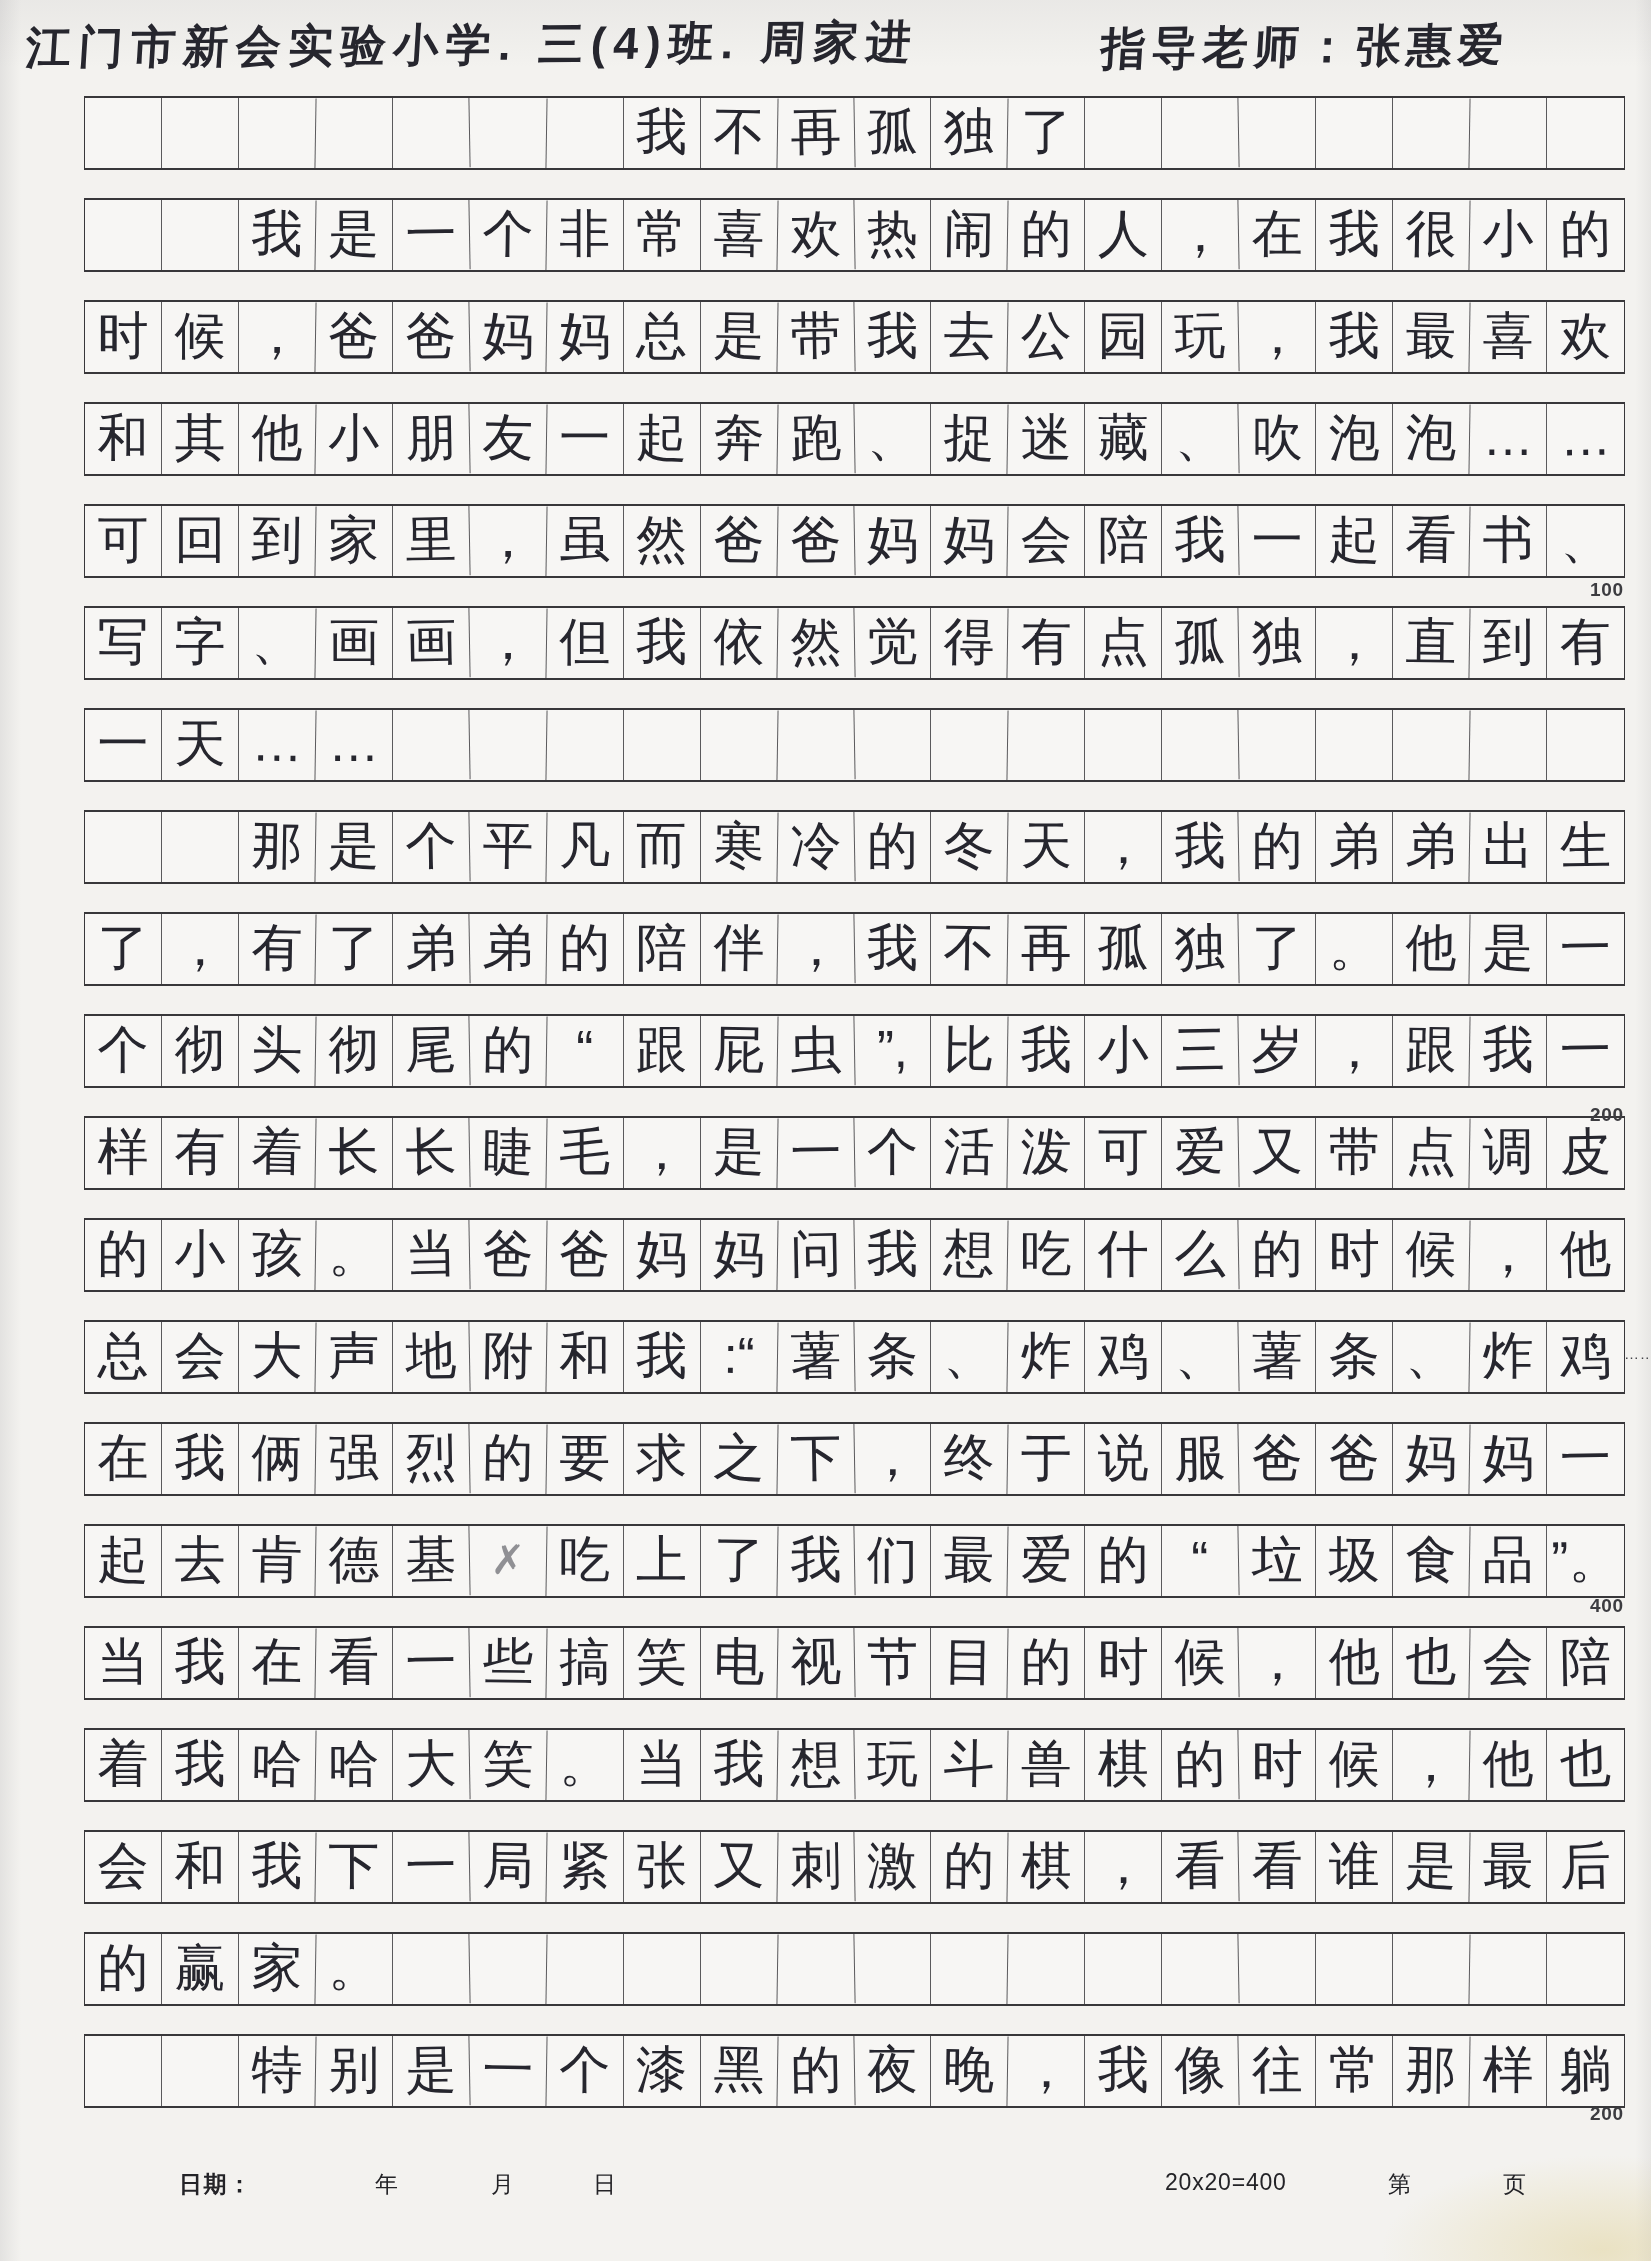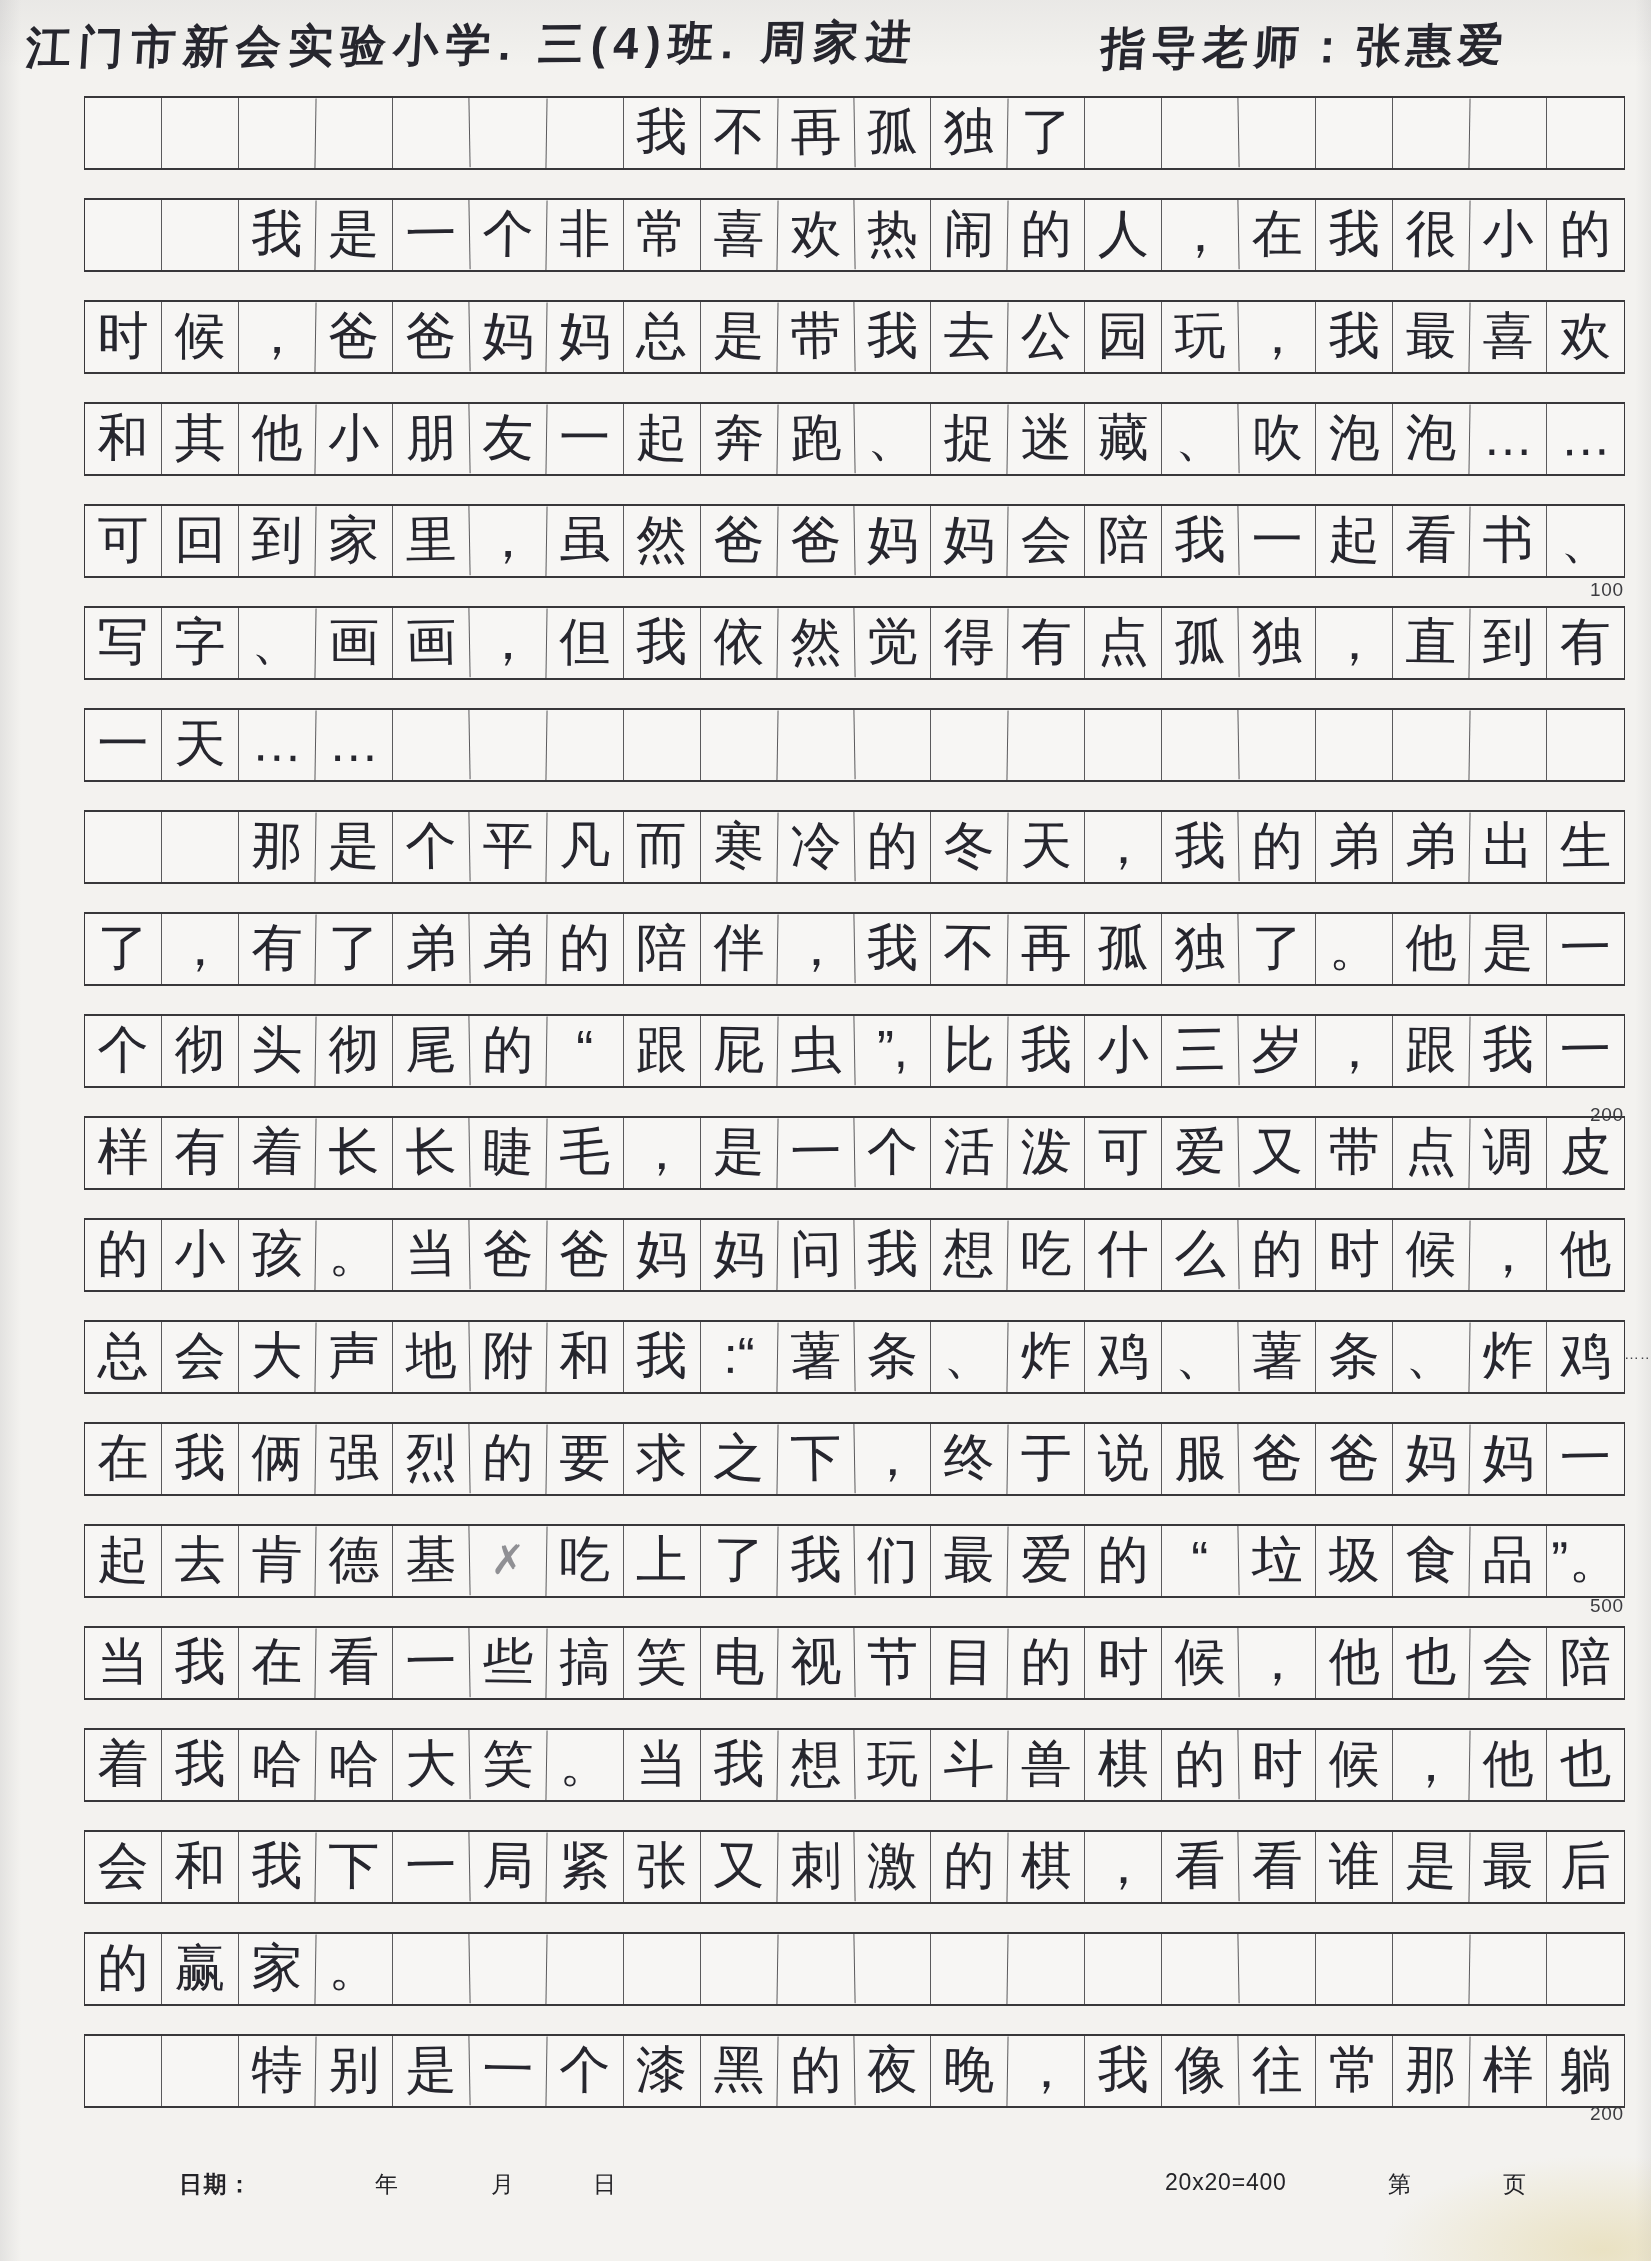--- a/index.html
+++ b/index.html
@@ -57,21 +57,21 @@
     font-size:51px;font-weight:500;color:var(--ink);
     overflow:visible;
   }
   .cell:last-child{border-right:none;}
   .cell:nth-child(3n){transform:rotate(0.9deg);}
   .cell:nth-child(5n){transform:rotate(-1deg);}
   .cell.faint{color:rgba(60,60,70,0.55);font-size:41px;}
   
   .margin-marker{
     position:absolute;left:1552px;width:72px;text-align:right;
-    font-size:19px;color:#3c3c40;letter-spacing:0.8px;
+    font-size:19px;color:#3c3c40;letter-spacing:0.8px;font-weight:bold;
   }
   
   .overflow-note{
     position:absolute;left:1624px;top:1345px;
     font-size:15px;color:#44444a;letter-spacing:0.8px;white-space:nowrap;
   }
   
   .footer-item{
     position:absolute;top:2169px;
     font-size:23px;color:#232327;letter-spacing:1.5px;
@@ -542,16 +542,16 @@
   <div class="footer-item f-date">日期：</div>
   <div class="footer-item f-year">年</div>
   <div class="footer-item f-month">月</div>
   <div class="footer-item f-day">日</div>
   <div class="footer-item f-spec">20x20=400</div>
   <div class="footer-item f-di">第</div>
   <div class="footer-item f-ye">页</div>
 
 <div class="margin-marker" style="top: 579px;">100</div>
     <div class="margin-marker" style="top: 1056px; margin-top: 48px;">200</div>
-    <div class="margin-marker" style="top: 1595px;">500</div>
+    <div class="margin-marker" style="top: 1595px;">400</div>
     <div class="margin-marker" style="top: 2103px;">200</div>
   </div>
 
 
 </body></html>

